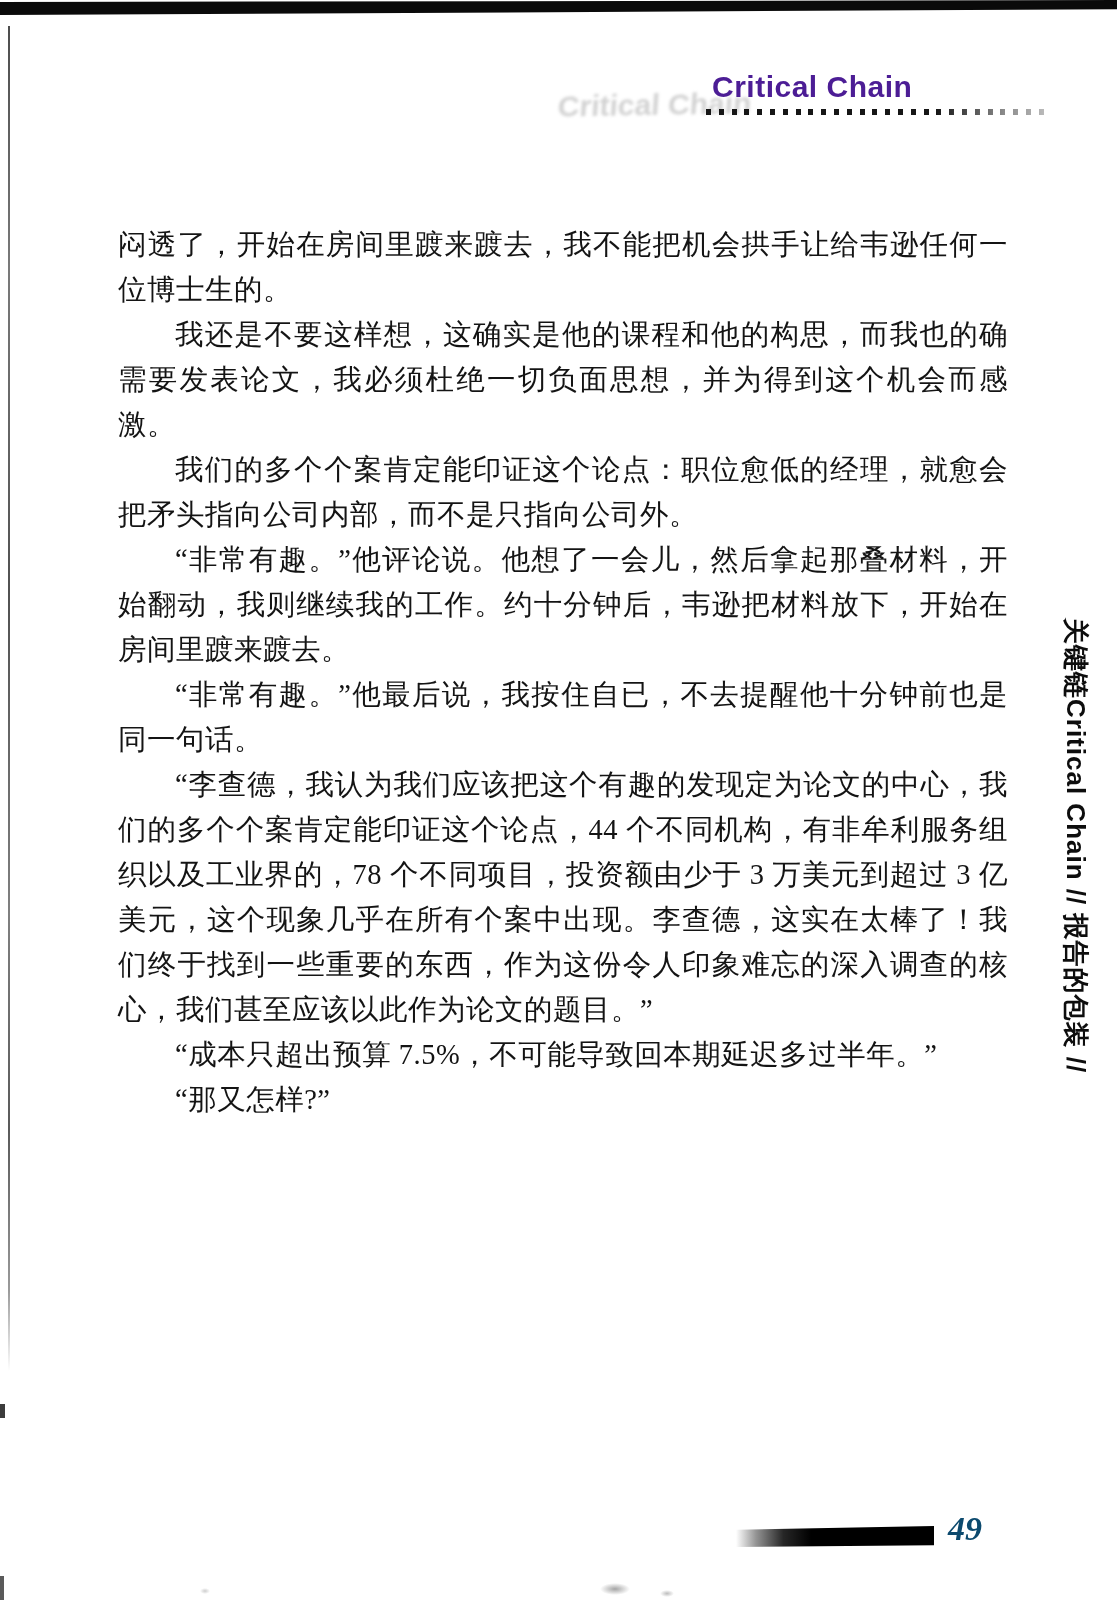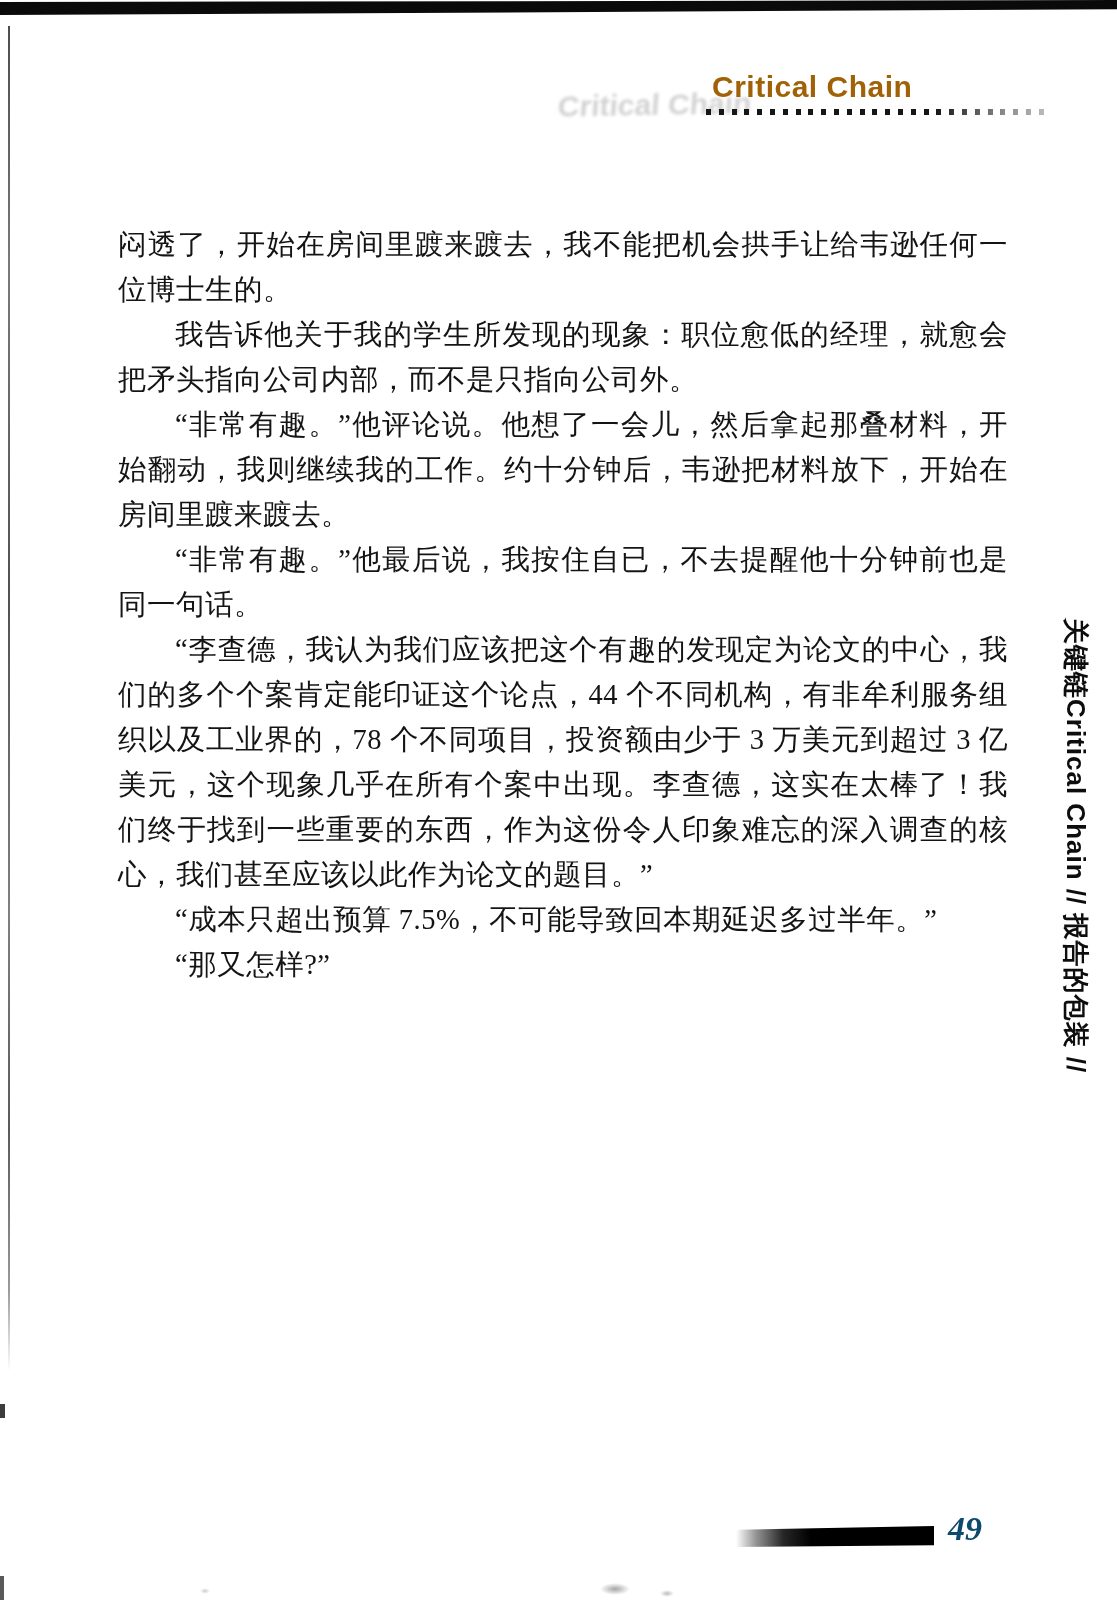--- a/index.html
+++ b/index.html
@@ -34,21 +34,21 @@
   .speck-d { left: 660px; top: 1590px; width: 14px; height: 7px;
              background: radial-gradient(rgba(90,90,90,.4), transparent 70%); }
   .speck-e { left: 200px; top: 1588px; width: 10px; height: 6px;
              background: radial-gradient(rgba(110,110,110,.35), transparent 70%); }
 
   
   .running-head-title {
     position: absolute; left: 712px; top: 70px;
     font-family: "Liberation Sans", sans-serif;
     font-size: 30px; font-weight: 600; letter-spacing: .5px;
-    color: #a16207;
+    color: #4c1d95;
     white-space: nowrap;
   }
   .running-head-ghost {
     position: absolute; left: 558px; top: 88px;
     font-family: "Liberation Sans", sans-serif;
     font-size: 30px; font-weight: 600;
     color: #8a8a8a; opacity: .38;
     filter: blur(1.6px);
     transform: skewX(-5deg) rotate(-1deg);
     white-space: nowrap;
@@ -107,21 +107,22 @@
   <div class="speck speck-c"></div>
   <div class="speck speck-d"></div>
   <div class="speck speck-e"></div>
 
   <div class="running-head-ghost">Critical Chain</div>
   <div class="running-head-title">Critical Chain</div>
   <div class="dotted-rule"></div>
 
   <main class="body-text">
     <p class="continuation">闷透了，开始在房间里踱来踱去，我不能把机会拱手让给韦逊任何一位博士生的。</p>
-    <p>我告诉他关于我的学生所发现的现象：职位愈低的经理，就愈会把矛头指向公司内部，而不是只指向公司外。</p>
+    <p>我还是不要这样想，这确实是他的课程和他的构思，而我也的确需要发表论文，我必须杜绝一切负面思想，并为得到这个机会而感激。</p>
+    <p>我们的多个个案肯定能印证这个论点：职位愈低的经理，就愈会把矛头指向公司内部，而不是只指向公司外。</p>
     <p>“非常有趣。”他评论说。他想了一会儿，然后拿起那叠材料，开始翻动，我则继续我的工作。约十分钟后，韦逊把材料放下，开始在房间里踱来踱去。</p>
     <p>“非常有趣。”他最后说，我按住自已，不去提醒他十分钟前也是同一句话。</p>
     <p>“李查德，我认为我们应该把这个有趣的发现定为论文的中心，我们的多个个案肯定能印证这个论点，44 个不同机构，有非牟利服务组织以及工业界的，78 个不同项目，投资额由少于 3 万美元到超过 3 亿美元，这个现象几乎在所有个案中出现。李查德，这实在太棒了！我们终于找到一些重要的东西，作为这份令人印象难忘的深入调查的核心，我们甚至应该以此作为论文的题目。”</p>
     <p>“成本只超出预算 7.5%，不可能导致回本期延迟多过半年。”</p>
     <p>“那又怎样?”</p>
 
   </main>
 
   <aside class="side-tab">关键链Critical Chain // 报告的包装 //</aside>
 

